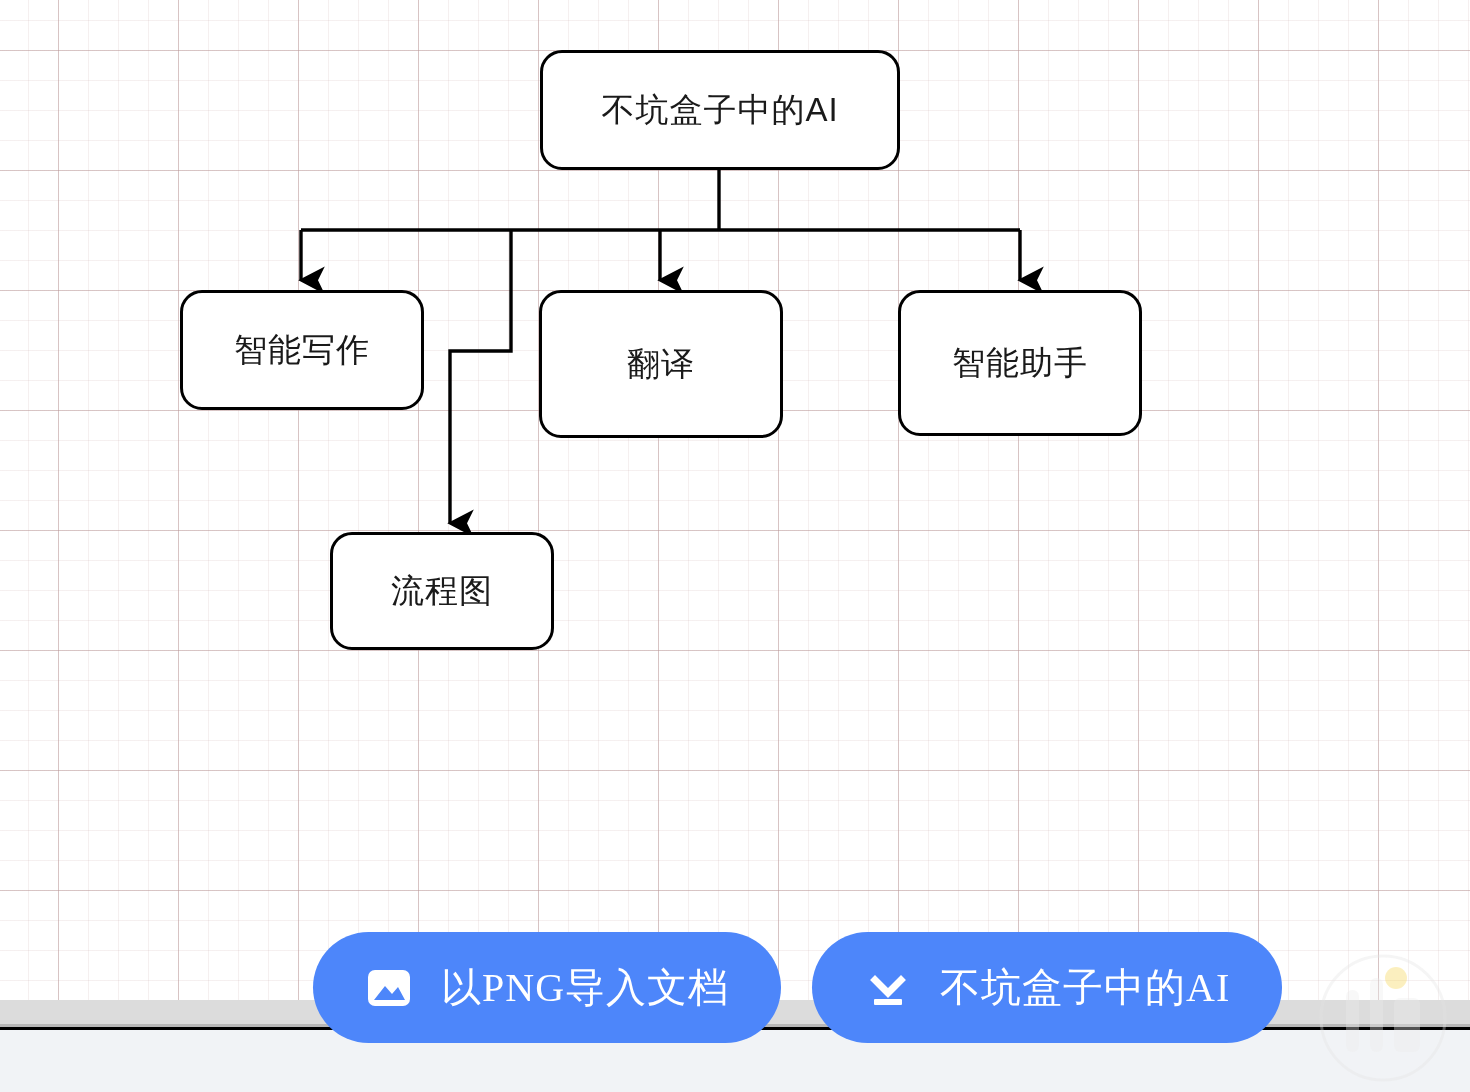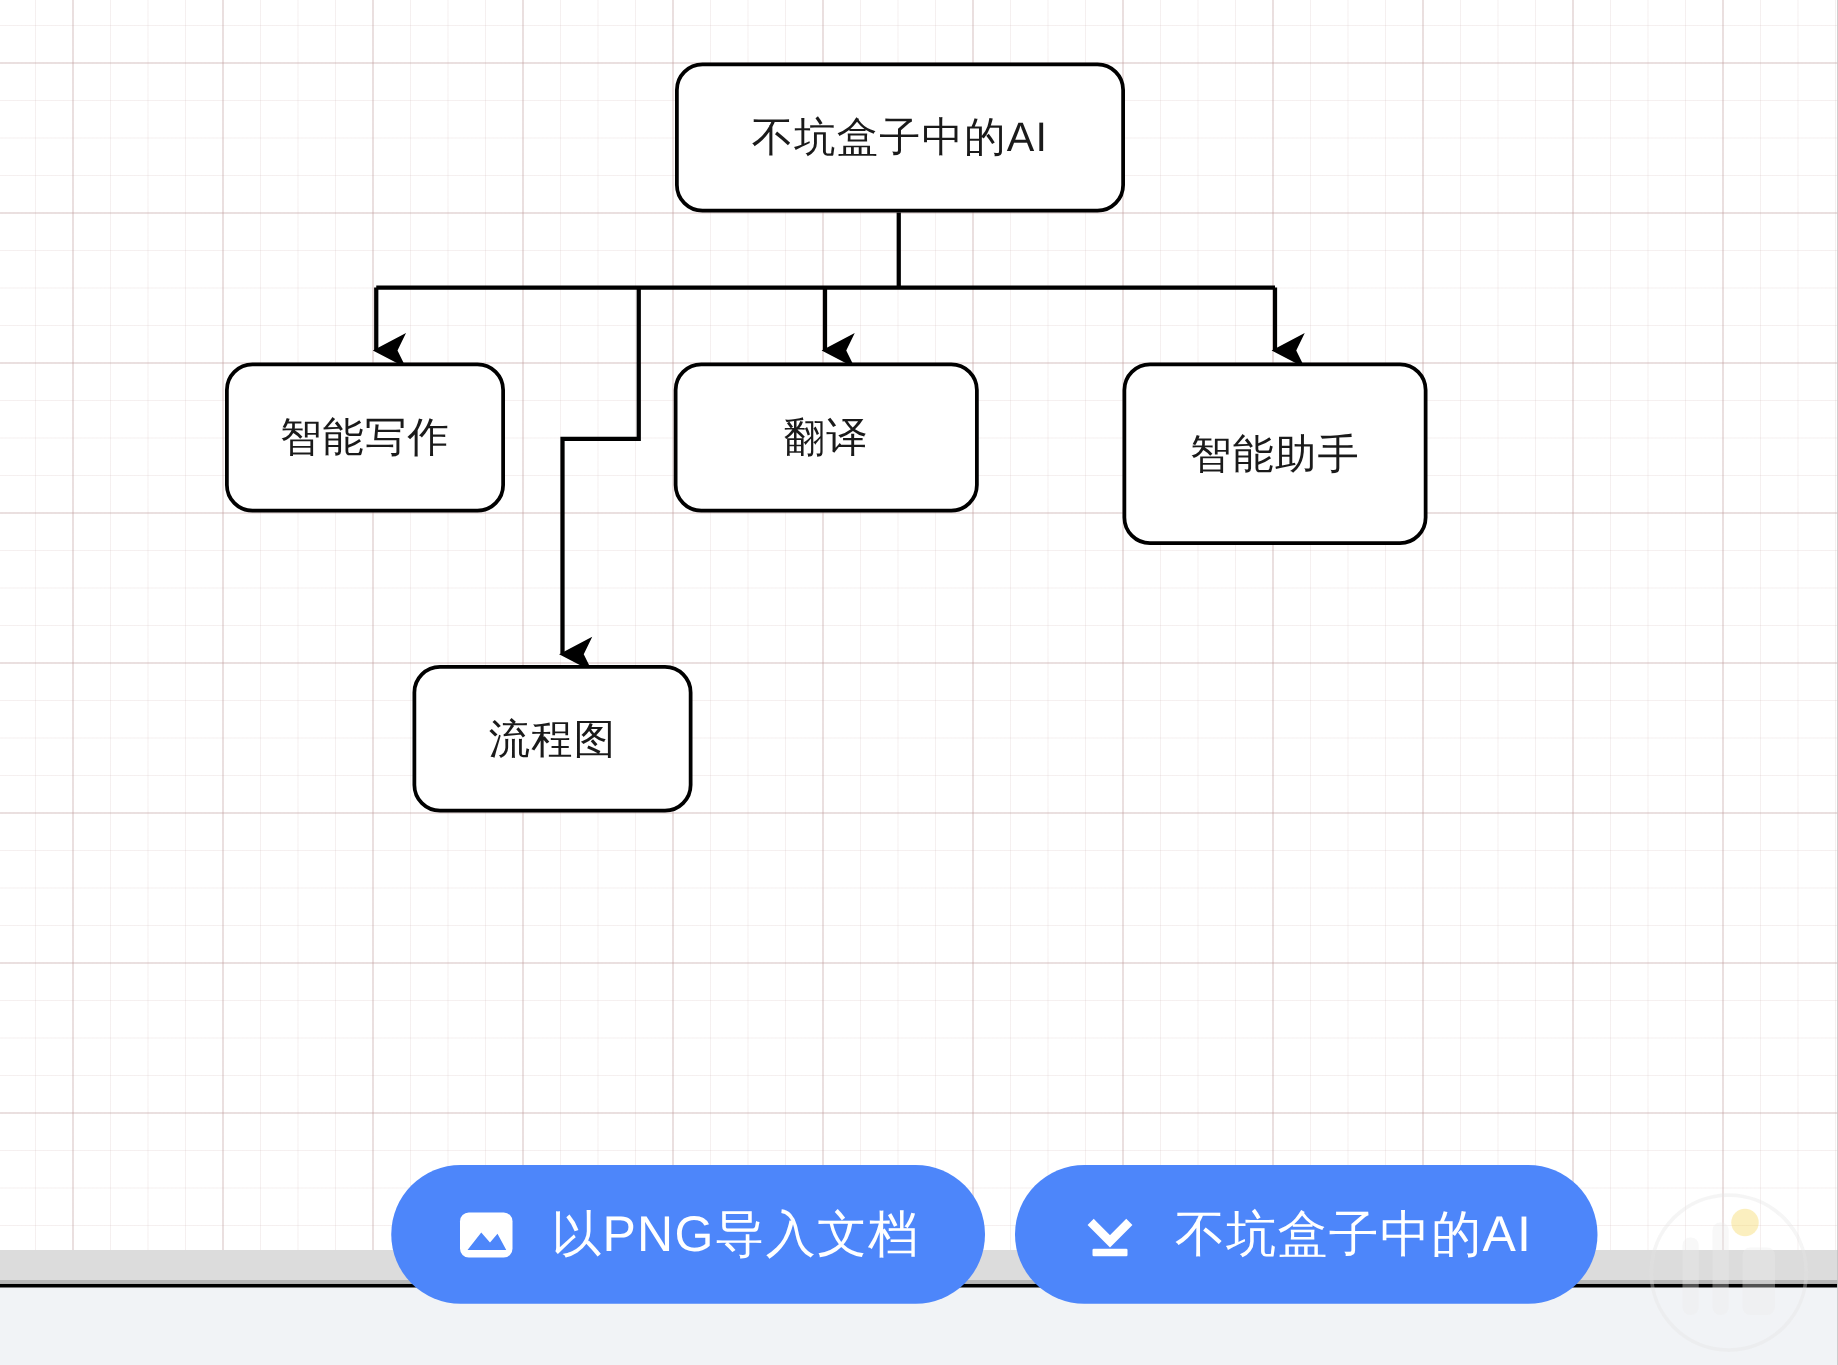--- a/index.html
+++ b/index.html
@@ -53,22 +53,22 @@
     align-items: center;
     justify-content: center;
     color: #1a1a1a;
     font-size: 33px;
     letter-spacing: 1px;
     white-space: nowrap;
   }
   .node-label { pointer-events: none; }
 
   #node-root      { left: 540px; top: 50px;  width: 360px; height: 120px; }
-  #node-writing   { left: 180px; top: 290px; width: 224px; height: 120px; }
-  #node-translate { left: 539px; top: 290px; width: 244px; height: 120px; justify-content: center; }
+  #node-writing   { left: 180px; top: 290px; width: 244px; height: 120px; }
+  #node-translate { left: 539px; top: 290px; width: 244px; height: 148px; justify-content: center; }
   #node-assistant { left: 898px; top: 290px; width: 244px; height: 146px; }
   #node-flowchart { left: 330px; top: 532px; width: 224px; height: 118px; }
 
   
   #canvas-hscroll {
     position: absolute;
     left: 0; top: 1000px;
     width: 1470px; height: 27px;
     background: #dcdcdc;
     border-bottom: 3px solid #b8b8b8;
@@ -104,21 +104,21 @@
     color: #ffffff;
     font-size: 40px;
     letter-spacing: 1px;
     white-space: nowrap;
     font-family: "Liberation Sans", "DejaVu Sans", sans-serif;
   }
   #btn-png { left: 313px; top: 932px; }
   #btn-svg { left: 812px; top: 932px; }
 
   .btn-icon { width: 48px; height: 48px; flex: 0 0 48px; display: block; }
-  .btn-label { line-height: 1; }
+  .btn-label { line-height: 1; font-family: Liberation Serif, serif; }
 </style>
 </head>
 <body>
 
 <div id="app">
 
   <div id="canvas">
 
     <svg id="diagram" width="1470" height="1000">
       <defs>

